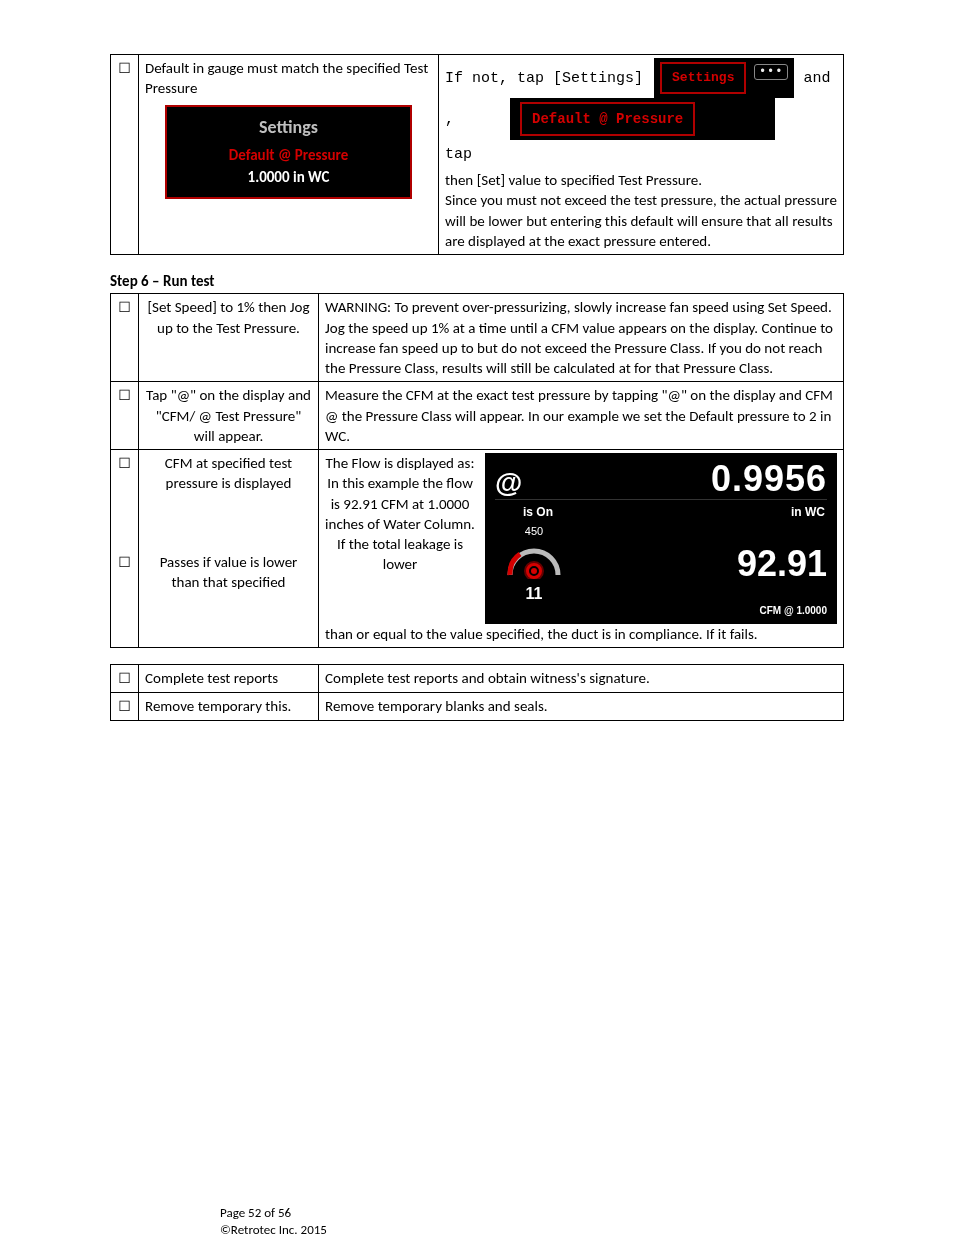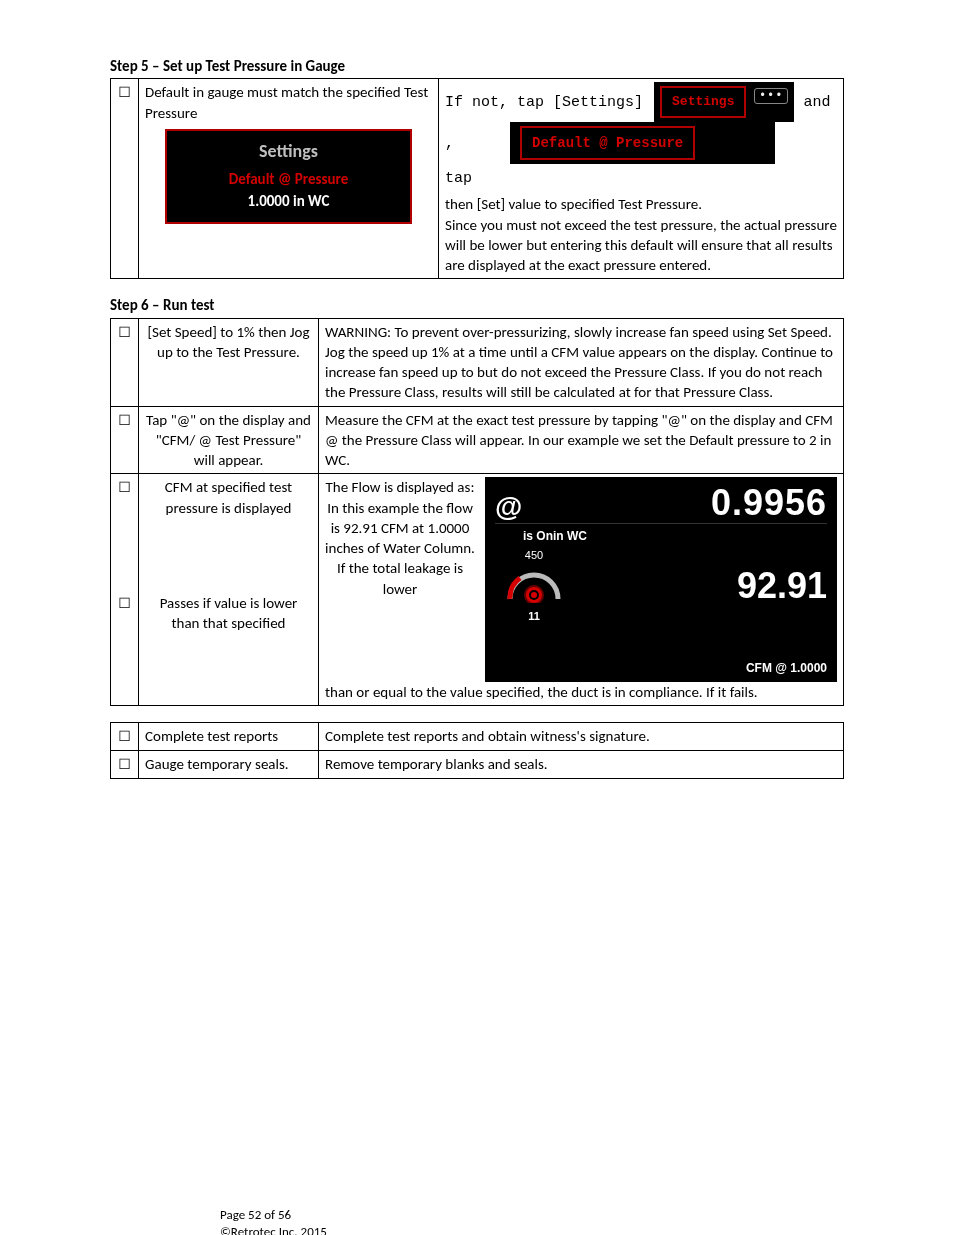--- a/index.html
+++ b/index.html
@@ -139,21 +139,21 @@
     line-height: 1;
   }
   .gauge-big1 {
     font-size: 36px;
     font-weight: 900;
     letter-spacing: 1px;
     line-height: 1;
   }
   .gauge-row2 {
     display: flex;
-    justify-content: flex-start;
+    justify-content: space-between;
     font-size: 12px;
     font-weight: bold;
     padding: 4px 2px 2px 28px;
   }
   .gauge-row3 {
     display: flex;
     align-items: center;
     gap: 8px;
     padding-top: 4px;
   }
@@ -166,54 +166,52 @@
     font-weight: normal;
     line-height: 1;
     margin-bottom: 2px;
   }
   .gauge-dial {
     width: 56px;
     height: 40px;
     margin: 0 auto;
   }
   .gauge-dial-bottom {
-    font-size: 11px;
+    font-size: 16px;
     font-weight: bold;
     line-height: 1;
     margin-top: 2px;
   }
   .gauge-big2 {
     flex: 1;
     text-align: right;
     font-size: 36px;
     font-weight: 900;
     line-height: 1;
   }
   .gauge-row4 {
     text-align: right;
-    font-size: 12px;
+    font-size: 10px;
     font-weight: bold;
     padding-top: 2px;
-    margin-top: 36px;
   }
   .footer {
     position: absolute;
     bottom: 50px;
     left: 110px;
     font-size: 13px;
     line-height: 1.3;
   }
   .page-wrap { position: relative; min-height: 1235px; }
   .cb { font-size: 14px; }
 </style>
 </head>
 <body>
 <div class="page-wrap">
 
-<div class="step-heading">Step 5 – Set up Test Pressure in Gauge</div>
 <table class="main step5">
   <tbody>
         <tr>
     <td class="checkbox-col"><span class="cb">☐</span></td>
     <td class="left-col">
       <div>Default in gauge must match the specified Test Pressure</div>
       <div class="black-panel panel-settings-big">
         <div class="title">Settings</div>
         <div class="redline">Default @ Pressure</div>
         <div class="whiteline">1.0000 in WC</div>
@@ -302,21 +300,21 @@
 
 <table class="main step7">
   <tbody>
         <tr>
     <td class="checkbox-col"><span class="cb">☐</span></td>
     <td class="left-col">Complete test reports</td>
     <td>Complete test reports and obtain witness's signature.</td>
   </tr>
   <tr>
     <td class="checkbox-col"><span class="cb">☐</span></td>
-    <td class="left-col">Gauge temporary seals.</td>
+    <td class="left-col">Remove temporary this.</td>
     <td>Remove temporary blanks and seals.</td>
   </tr>
 </tbody>
     </table>
 
 <div class="footer">
   <div>Page 52 of 56</div>
   <div>©Retrotec Inc. 2015</div>
 </div>
 

